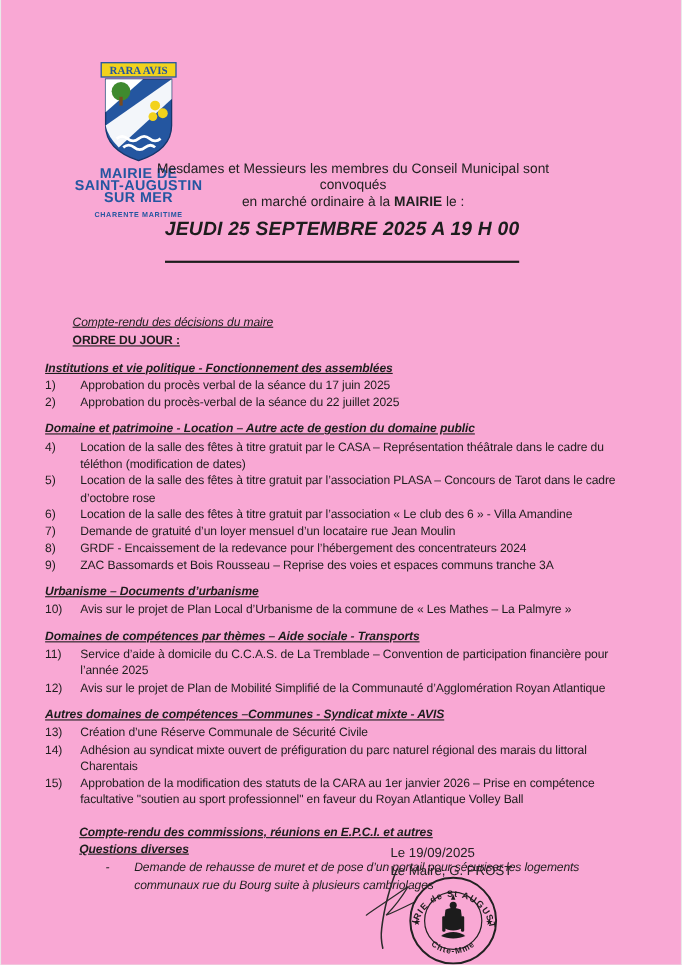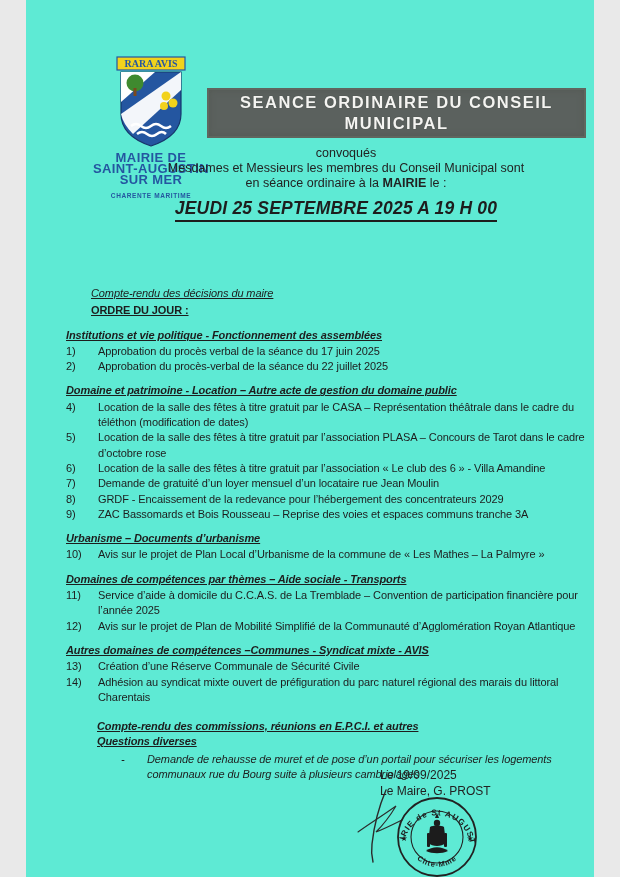--- a/index.html
+++ b/index.html
@@ -1,19 +1,19 @@
 <!DOCTYPE html>
 <html><head>
 <meta charset="utf-8">
 <style>
   * { margin:0; padding:0; box-sizing:border-box; }
   html,body { background:#e9e9e9; }
   .page {
-    position:relative; width:568px; height:877px; margin:0 auto;
-    background:#5eead4; overflow:hidden;
+    position:relative; width:618px; height:877px; margin:0 auto;
+    background:#f9a8d4; overflow:hidden;
     font-family:"Liberation Sans", sans-serif; color:#1d1d1d;
   }
 
   
   .logo { position:absolute; left:58px; top:56px; width:134px; text-align:center; }
   .logo svg { display:block; margin:0 auto; }
   .logo .org { margin-top:4px; color:#2456a0; font-weight:bold; font-size:13px; line-height:11px; letter-spacing:.4px; }
   .logo .dept { margin-top:7px; color:#2456a0; font-weight:bold; font-size:6.5px; letter-spacing:.6px; }
 
   
@@ -25,21 +25,21 @@
     text-shadow:0 0 1px #3c403d;
   }
 
   
   .convocation { position:absolute; left:110px; top:146px; width:420px; text-align:center; font-size:12.5px; line-height:15px; color:#222; }
 
   
   .date-line { position:absolute; left:0; top:198px; width:620px; text-align:center; }
   .date-line span {
     display:inline-block; font-weight:bold; font-style:italic; font-size:17.5px;
-    border-bottom:2px solid #1d1d1d; padding-bottom:1px; letter-spacing:.2px;
+    border-bottom:2px solid #1d1d1d; padding-bottom:18px; letter-spacing:.2px;
   }
 
   
   .doc-body { position:absolute; left:40px; top:239px; width:524px; font-size:11px; line-height:15.3px; letter-spacing:-0.1px; }
   .intro-maire { margin-left:25px; font-style:italic; text-decoration:underline;margin-top:47px; }
   .intro-ordre { margin-left:25px; font-weight:bold; text-decoration:underline; margin-top:2px; }
 
   .sec { margin-top:9px; }
   .sec-heading { text-align:left; font-style:italic; font-weight:600; text-decoration:underline; margin-bottom:1px; }
   .item { display:flex; }
@@ -83,26 +83,25 @@
       <path d="M26,78 q5,-4 10,0 q5,4 10,0 q5,-4 9,0" fill="none" stroke="#ffffff" stroke-width="2.5"></path>
     </svg>
     <div class="org">
       <div>MAIRIE DE</div>
       <div>SAINT-AUGUSTIN</div>
       <div>SUR MER</div>
     </div>
     <div class="dept">CHARENTE MARITIME</div>
   </div>
 
-  <div class="title-box">SEANCE ORDINAIRE DU CONSEIL MUNICIPAL</div>
 
   <div class="convocation">
+    <div>Mesdames et Messieurs les membres du Conseil Municipal sont</div>
     <div>convoqués</div>
-    <div>Mesdames et Messieurs les membres du Conseil Municipal sont</div>
-    <div><span>en séance ordinaire à la </span><b>MAIRIE</b><span> le :</span></div>
+    <div><span>en marché ordinaire à la </span><b>MAIRIE</b><span> le :</span></div>
   </div>
 
   <div class="date-line">
     <span>JEUDI 25 SEPTEMBRE 2025 A 19 H 00</span>
   </div>
 
   <div class="doc-body">
     <div class="intro-maire">Compte-rendu des décisions du maire</div>
     <div class="intro-ordre">ORDRE DU JOUR :</div>
 
@@ -132,21 +131,21 @@
       <div class="item">
           <span class="num">6)</span>
           <span class="txt">Location de la salle des fêtes à titre gratuit par l’association « Le club des 6 » - Villa Amandine</span>
         </div>
       <div class="item">
           <span class="num">7)</span>
           <span class="txt">Demande de gratuité d’un loyer mensuel d’un locataire rue Jean Moulin</span>
         </div>
       <div class="item">
           <span class="num">8)</span>
-          <span class="txt">GRDF - Encaissement de la redevance pour l’hébergement des concentrateurs 2029</span>
+          <span class="txt">GRDF - Encaissement de la redevance pour l’hébergement des concentrateurs 2024</span>
         </div>
       <div class="item">
           <span class="num">9)</span>
           <span class="txt">ZAC Bassomards et Bois Rousseau – Reprise des voies et espaces communs tranche 3A</span>
         </div>
     </div>
 
     <div class="sec">
       <div class="sec-heading">Urbanisme – Documents d’urbanisme</div>
       <div class="item">
@@ -169,20 +168,24 @@
 
     <div class="sec">
       <div class="sec-heading">Autres domaines de compétences –Communes - Syndicat mixte - AVIS</div>
       <div class="item">
           <span class="num">13)</span>
           <span class="txt">Création d’une Réserve Communale de Sécurité Civile</span>
         </div>
       <div class="item">
           <span class="num">14)</span>
           <span class="txt">Adhésion au syndicat mixte ouvert de préfiguration du parc naturel régional des marais du littoral Charentais</span>
+        </div>
+      <div class="item">
+          <span class="num">15)</span>
+          <span class="txt">Approbation de la modification des statuts de la CARA au 1er janvier 2026 – Prise en compétence facultative "soutien au sport professionnel" en faveur du Royan Atlantique Volley Ball</span>
         </div>
     </div>
 
     <div class="foot-lines">
       <div class="foot-line">Compte-rendu des commissions, réunions en E.P.C.I. et autres</div>
       <div class="foot-line">Questions diverses</div>
       <div class="qd-item">
         <span class="dash">-</span>
         <span>Demande de rehausse de muret et de pose d’un portail pour sécuriser les logements communaux rue du Bourg suite à plusieurs cambriolages</span>
       </div>

